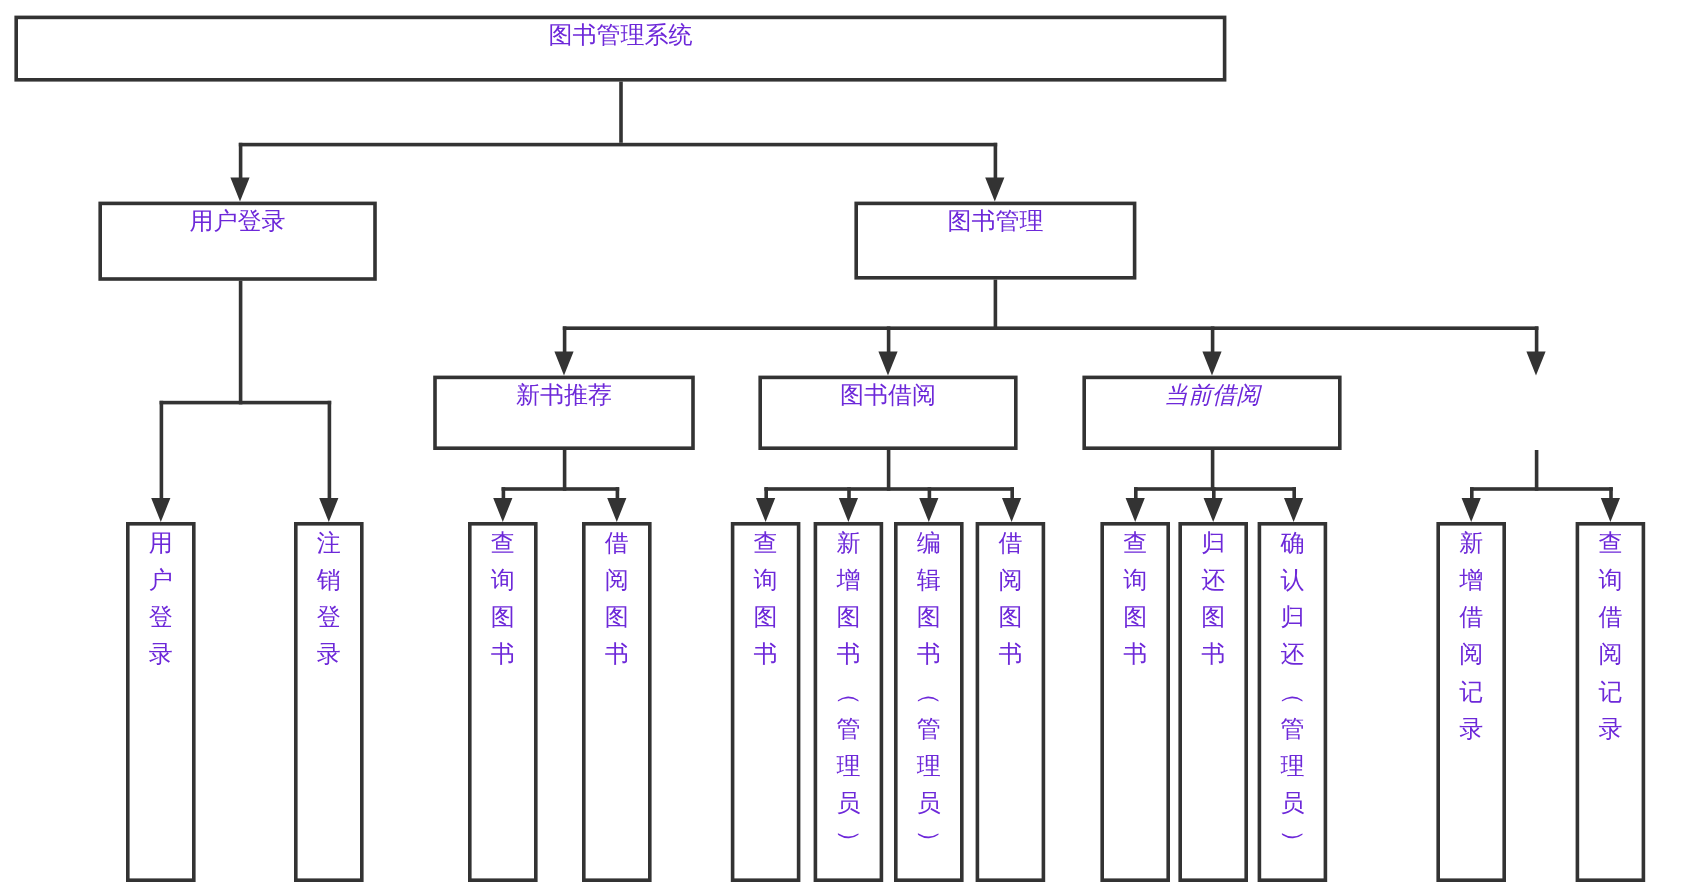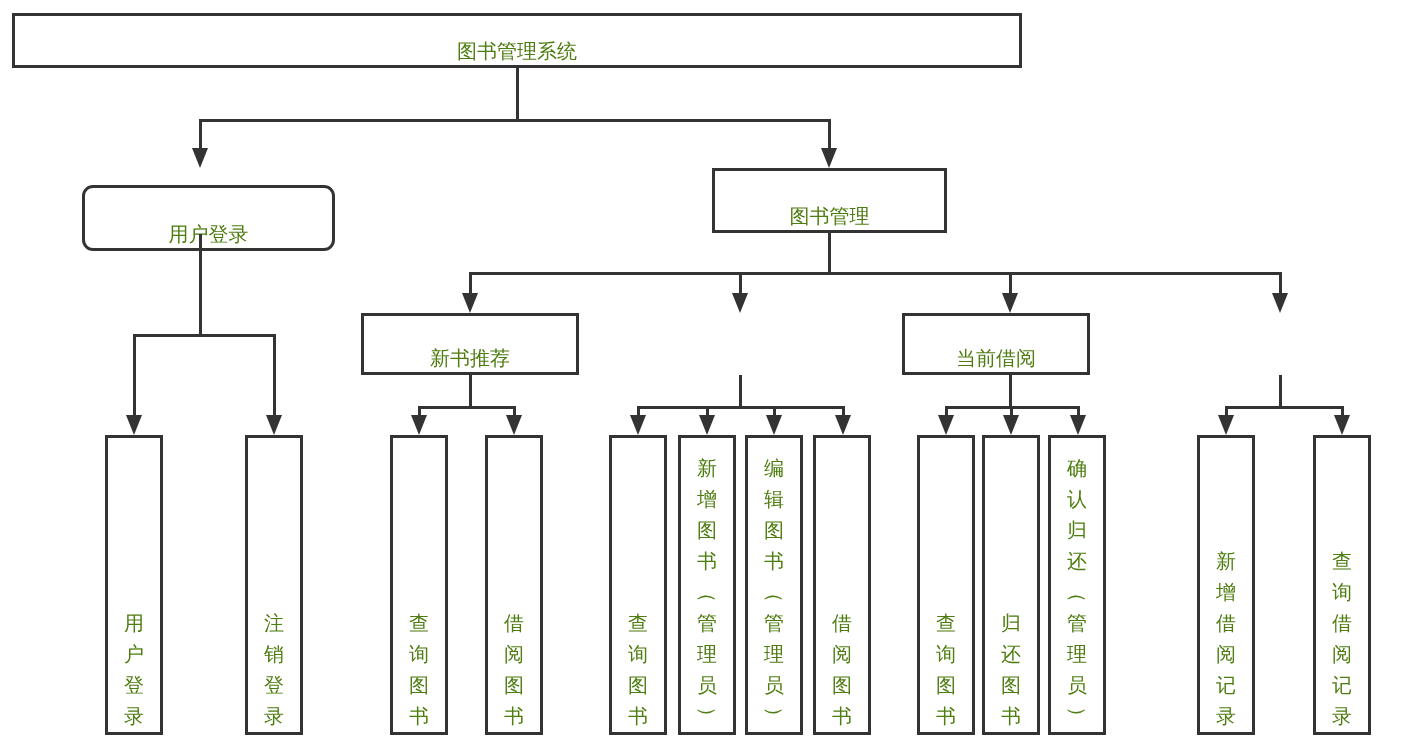--- a/index.html
+++ b/index.html
@@ -10,23 +10,23 @@
     background:#ffffff;
     overflow:hidden;
     font-family:"Liberation Sans", sans-serif;
   }
   .box{
     position:absolute;
     box-sizing:border-box;
     border:3px solid #333333;
     background:#ffffff;
     display:flex;
-    align-items:flex-end;
+    align-items:flex-start;
     justify-content:center;
-    color:#4d7c0f;
+    color:#6d28d9;
     font-size:20px;
   }
   .vbox .vlabel{
     display:flex;
     flex-direction:column;
     align-items:center;
   }
   .vchar{
     font-size:20px;
     line-height:31px;
@@ -45,25 +45,25 @@
     position:absolute;
     right:8px;
     bottom:6px;
     font-size:21px;
     color:#b5b5b5;
     letter-spacing:1px;
     white-space:nowrap;
   }
   
   .b-root{left:12px;top:13px;width:1010px;height:55px;}
-  .b-login2{left:82px;top:185px;width:253px;height:66px;border-radius:11px;}
+  .b-login2{left:82px;top:168px;width:232px;height:66px;}
   .b-mgmt{left:712px;top:168px;width:235px;height:65px;}
   .b-nb{left:361px;top:313px;width:218px;height:62px;}
   .b-bw{left:632px;top:313px;width:216px;height:62px;}
-  .b-cur{left:902px;top:313px;width:188px;height:62px;}
+  .b-cur{left:902px;top:313px;width:216px;height:62px;font-style:italic;}
   .b-rec{left:1173px;top:313px;width:214px;height:62px;}
   .leaf{top:435px;width:58px;height:300px;}
   .b-l1{left:105px;}  .b-l2{left:245px;}
   .b-l3{left:390px;}  .b-l4{left:485px;}
   .b-l5{left:609px;}  .b-l6{left:678px;}
   .b-l7{left:745px;}  .b-l8{left:813px;}
   .b-l9{left:917px;}  .b-l10{left:982px;} .b-l11{left:1048px;}
   .b-l12{left:1197px;} .b-l13{left:1313px;}
 </style>
 </head>
@@ -77,20 +77,23 @@
 
   <div class="box b-login2">
     <span>用户登录</span>
   </div>
   <div class="box b-mgmt">
     <span>图书管理</span>
   </div>
 
   <div class="box b-nb">
     <span>新书推荐</span>
+  </div>
+  <div class="box b-bw">
+    <span>图书借阅</span>
   </div>
   <div class="box b-cur">
     <span>当前借阅</span>
   </div>
 
   <div class="box vbox leaf b-l1">
     <span class="vlabel">
         <span class="vchar">用</span>
         <span class="vchar">户</span>
         <span class="vchar">登</span>

